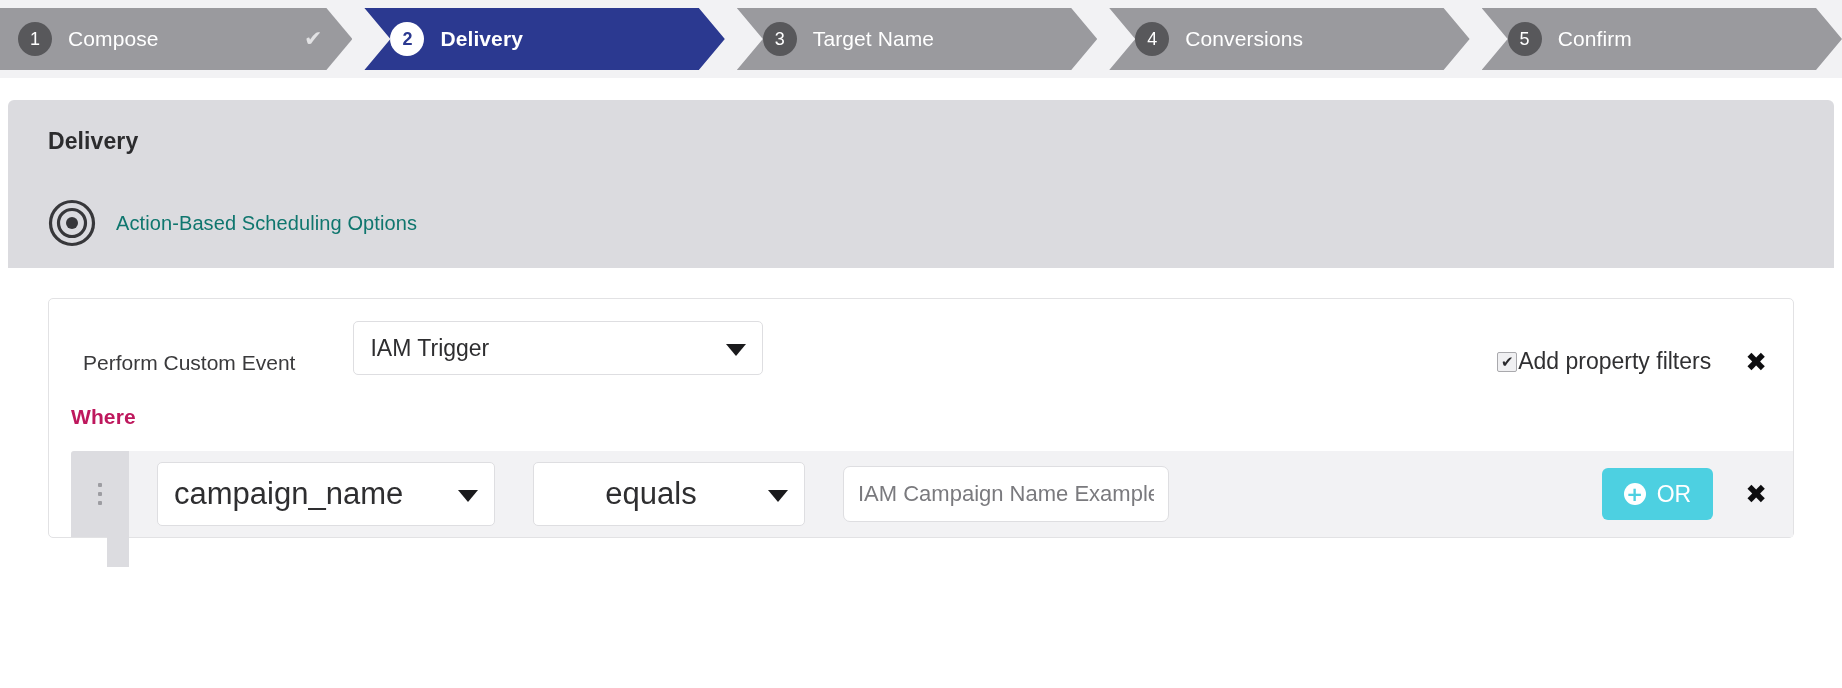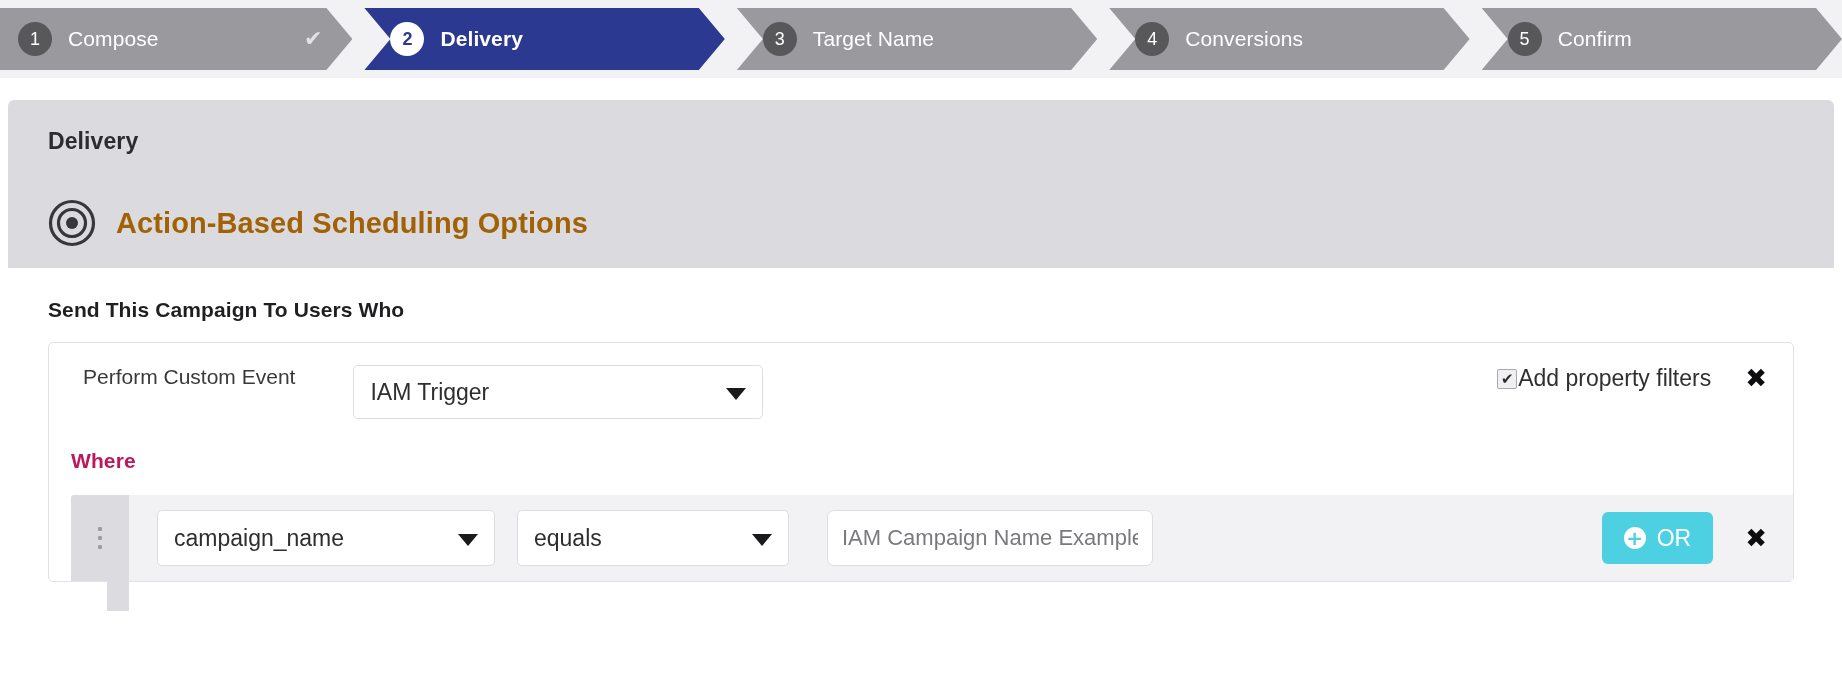--- a/index.html
+++ b/index.html
@@ -91,23 +91,23 @@
     letter-spacing: .1px;
   }
   .sched-row {
     display: flex;
     align-items: center;
     margin-top: 44px;
   }
   .bullseye { flex: 0 0 auto; display: block; }
   .sched-title {
     margin-left: 20px;
-    font-size: 29px;
-    font-weight: 700;
-    color: #a16207;
+    font-size: 20px;
+    font-weight: 400;
+    color: #0f766e;
     letter-spacing: .1px;
   }
 
   
   .body-area {
     margin: 0 8px;
     background: #ffffff;
     padding: 30px 40px 0 40px;
   }
   .section-title {
@@ -120,41 +120,41 @@
 
   .card {
     border: 1px solid #e2e2e4;
     border-radius: 5px;
     background: #ffffff;
     padding: 0;
   }
 
   .card-row {
     display: flex;
-    align-items: flex-start;
+    align-items: flex-end;
     padding: 22px 26px 22px 34px;
   }
   .perform-label {
     font-size: 21px;
     color: #3a3a3c;
     font-weight: 400;
     white-space: nowrap;
   }
 
   
   .sel {
     position: relative;
     display: inline-flex;
     align-items: center;
     background: #ffffff;
     border: 1px solid #dedee1;
     border-radius: 5px;
-    height: 56px;
+    height: 64px;
     padding: 0 52px 0 16px;
-    font-size: 23px;
+    font-size: 31px;
     color: #2e2e30;
     white-space: nowrap;
     overflow: hidden;
   }
   .sel .caret {
     position: absolute;
     right: 16px; top: 50%;
     width: 0; height: 0;
     margin-top: -4px;
     border-left: 10px solid transparent;
@@ -217,21 +217,21 @@
   .dots { display: flex; flex-direction: column; gap: 5px; }
   .dots i { display: block; width: 4px; height: 4px; background: #9d9da2; border-radius: 1px; }
 
   .filter-inner {
     flex: 1 1 auto;
     display: flex;
     align-items: center;
     padding: 0 26px 0 28px;
   }
   #field-select { width: 338px; }
-  #op-select { width: 272px; margin-left: 22px; }
+  #op-select { width: 272px; margin-left: 38px; justify-content: center; }
   .val-input {
     width: 326px;
     height: 56px;
     margin-left: 38px;
     border: 1px solid #dedee1;
     border-radius: 7px;
     background: #ffffff;
     font-size: 22px;
     color: #7a7a7e;
     padding: 0 14px;
@@ -328,21 +328,20 @@
         <circle cx="24" cy="24" r="13.5" fill="none" stroke="#37373a" stroke-width="3.2"></circle>
         <circle cx="24" cy="24" r="6" fill="#37373a"></circle>
       </svg>
     </span>
     <span class="sched-title">Action-Based Scheduling Options</span>
   </div>
 </div>
 
 <div class="body-area">
 
-  <div class="section-title">Send This Campaign To Users Who</div>
 
   <div class="card">
 
     <div class="card-row">
       <span class="perform-label">Perform Custom Event</span>
 
       <span class="sel" id="event-select">
         <span>IAM Trigger</span>
         <i class="caret"></i>
       </span>

